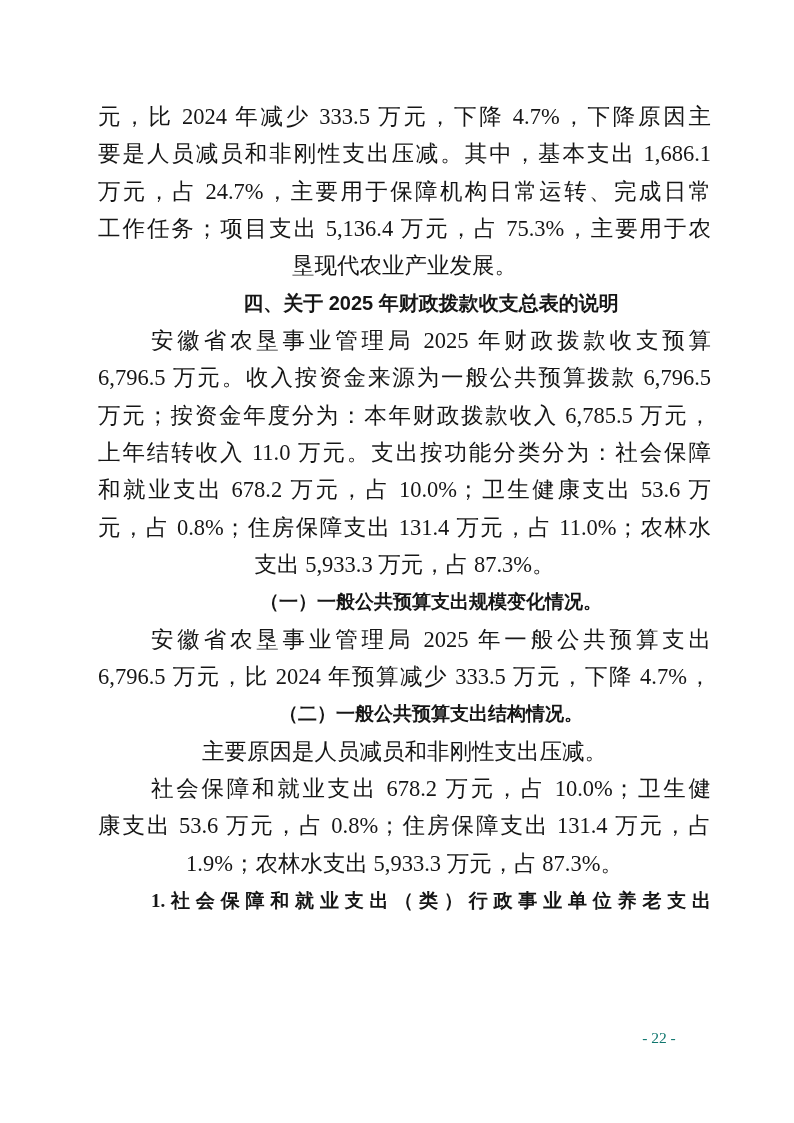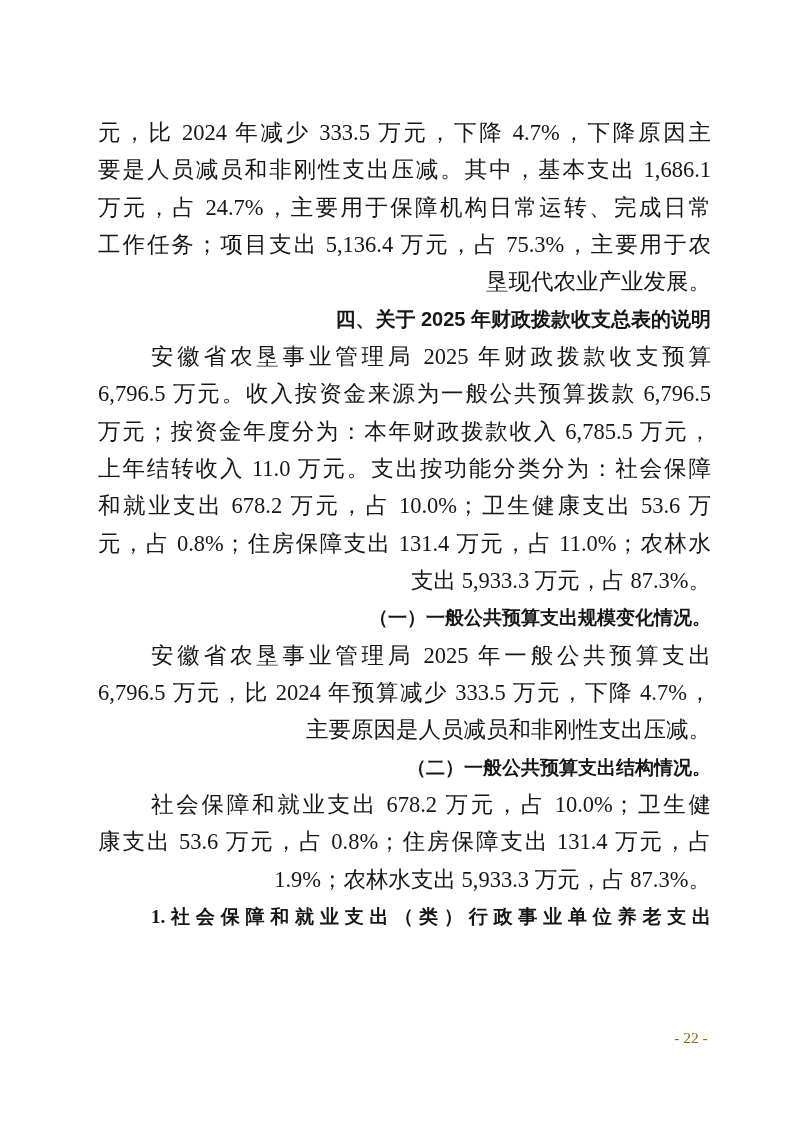--- a/index.html
+++ b/index.html
@@ -14,54 +14,54 @@
   }
   .page {
     position: absolute;
     inset: 0;
     background: #ffffff;
     overflow: hidden;
   }
   .content {
     position: absolute;
     left: 98px;
-    top: 114px;
+    top: 98px;
     width: 613px;
   }
   .line {
     height: 37.33px;
     line-height: 37.33px;
     font-size: 22.5px;
-    text-align: right;
+    text-align: center;
   }
   .line.indent { padding-left: 53px; }
   .line.j {
     text-align: justify;
     text-align-last: justify;
     text-justify: inter-character;
   }
   .heading-hei {
     font-family: "Liberation Sans", "DejaVu Sans", sans-serif;
     font-weight: 700;
     font-size: 20px;
   }
   .heading-kai {
     font-family: "Liberation Serif", "DejaVu Serif", serif;
     font-weight: 700;
     font-size: 19px;
   }
   .page-number {
     position: absolute;
-    left: 673px;
+    left: 641px;
     top: 1028px;
     width: 36px;
     font-size: 15.5px;
     line-height: 20px;
     text-align: center;
-    color: #a16207;
+    color: #0f766e;
     font-family: "Liberation Serif", "DejaVu Serif", serif;
   }
 </style>
 </head>
 <body>
 
 <div class="page">
   <div class="content">
       <div class="line body j">元，比 2024 年减少 333.5 万元，下降 4.7%，下降原因主</div>
       <div class="line body j">要是人员减员和非刚性支出压减。其中，基本支出 1,686.1</div>
@@ -72,21 +72,21 @@
       <div class="line body indent j">安徽省农垦事业管理局 2025 年财政拨款收支预算</div>
       <div class="line body j">6,796.5 万元。收入按资金来源为一般公共预算拨款 6,796.5</div>
       <div class="line body j">万元；按资金年度分为：本年财政拨款收入 6,785.5 万元，</div>
       <div class="line body j">上年结转收入 11.0 万元。支出按功能分类分为：社会保障</div>
       <div class="line body j">和就业支出 678.2 万元，占 10.0%；卫生健康支出 53.6 万</div>
       <div class="line body j">元，占 0.8%；住房保障支出 131.4 万元，占 11.0%；农林水</div>
       <div class="line body">支出 5,933.3 万元，占 87.3%。</div>
       <div class="line heading-kai indent">（一）一般公共预算支出规模变化情况。</div>
       <div class="line body indent j">安徽省农垦事业管理局 2025 年一般公共预算支出</div>
       <div class="line body j">6,796.5 万元，比 2024 年预算减少 333.5 万元，下降 4.7%，</div>
+      <div class="line heading-kai indent">（二）一般公共预算支出结构情况。</div>
       <div class="line body">主要原因是人员减员和非刚性支出压减。</div>
-      <div class="line heading-kai indent">（二）一般公共预算支出结构情况。</div>
       <div class="line body indent j">社会保障和就业支出 678.2 万元，占 10.0%；卫生健</div>
       <div class="line body j">康支出 53.6 万元，占 0.8%；住房保障支出 131.4 万元，占</div>
       <div class="line body">1.9%；农林水支出 5,933.3 万元，占 87.3%。</div>
       <div class="line heading-kai indent j">1.社会保障和就业支出（类）行政事业单位养老支出</div>
     </div>
   <div class="page-number">- 22 -</div>
 </div>
 
 </body></html>

